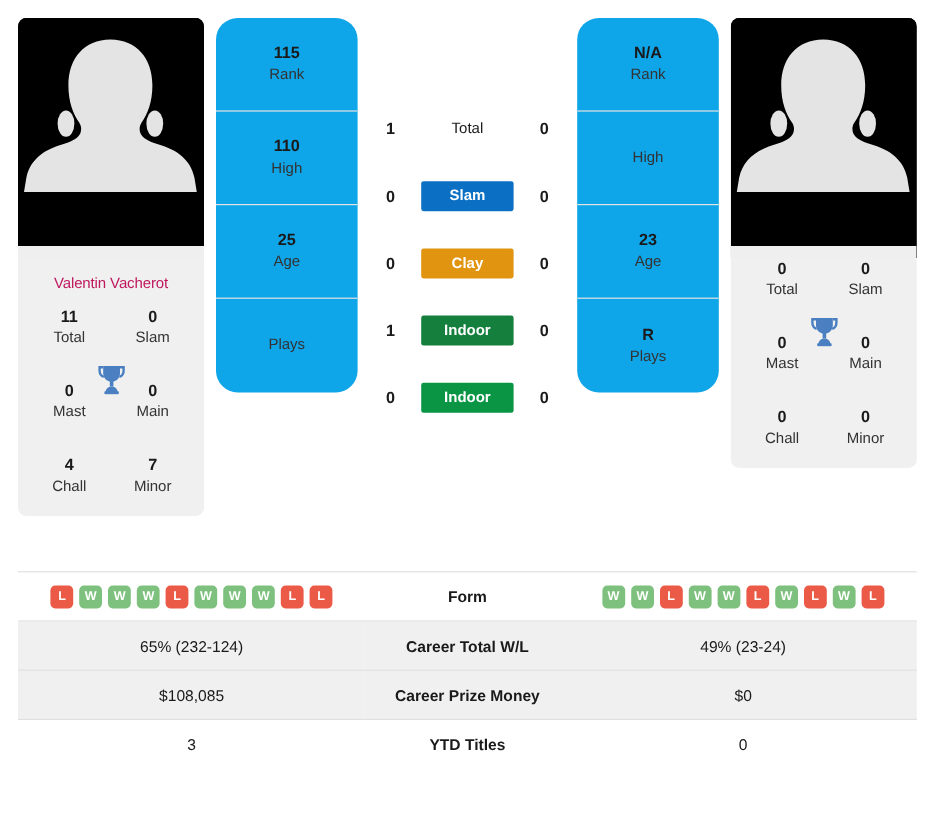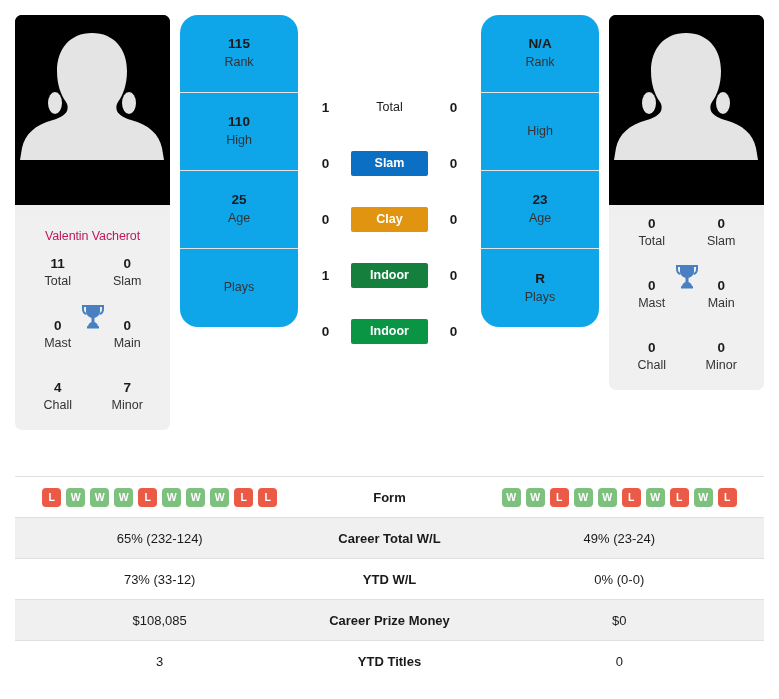--- a/index.html
+++ b/index.html
@@ -425,25 +425,20 @@
           </div>
         </td>
       </tr>
 
       <tr class="shaded">
         <td class="side">65% (232-124)</td>
         <td class="label">Career Total W/L</td>
         <td class="side">49% (23-24)</td>
       </tr>
 
-      <tr>
-        <td class="side">73% (33-12)</td>
-        <td class="label">YTD W/L</td>
-        <td class="side">0% (0-0)</td>
-      </tr>
 
       <tr class="shaded">
         <td class="side">$108,085</td>
         <td class="label">Career Prize Money</td>
         <td class="side">$0</td>
       </tr>
 
       <tr>
         <td class="side">3</td>
         <td class="label">YTD Titles</td>

